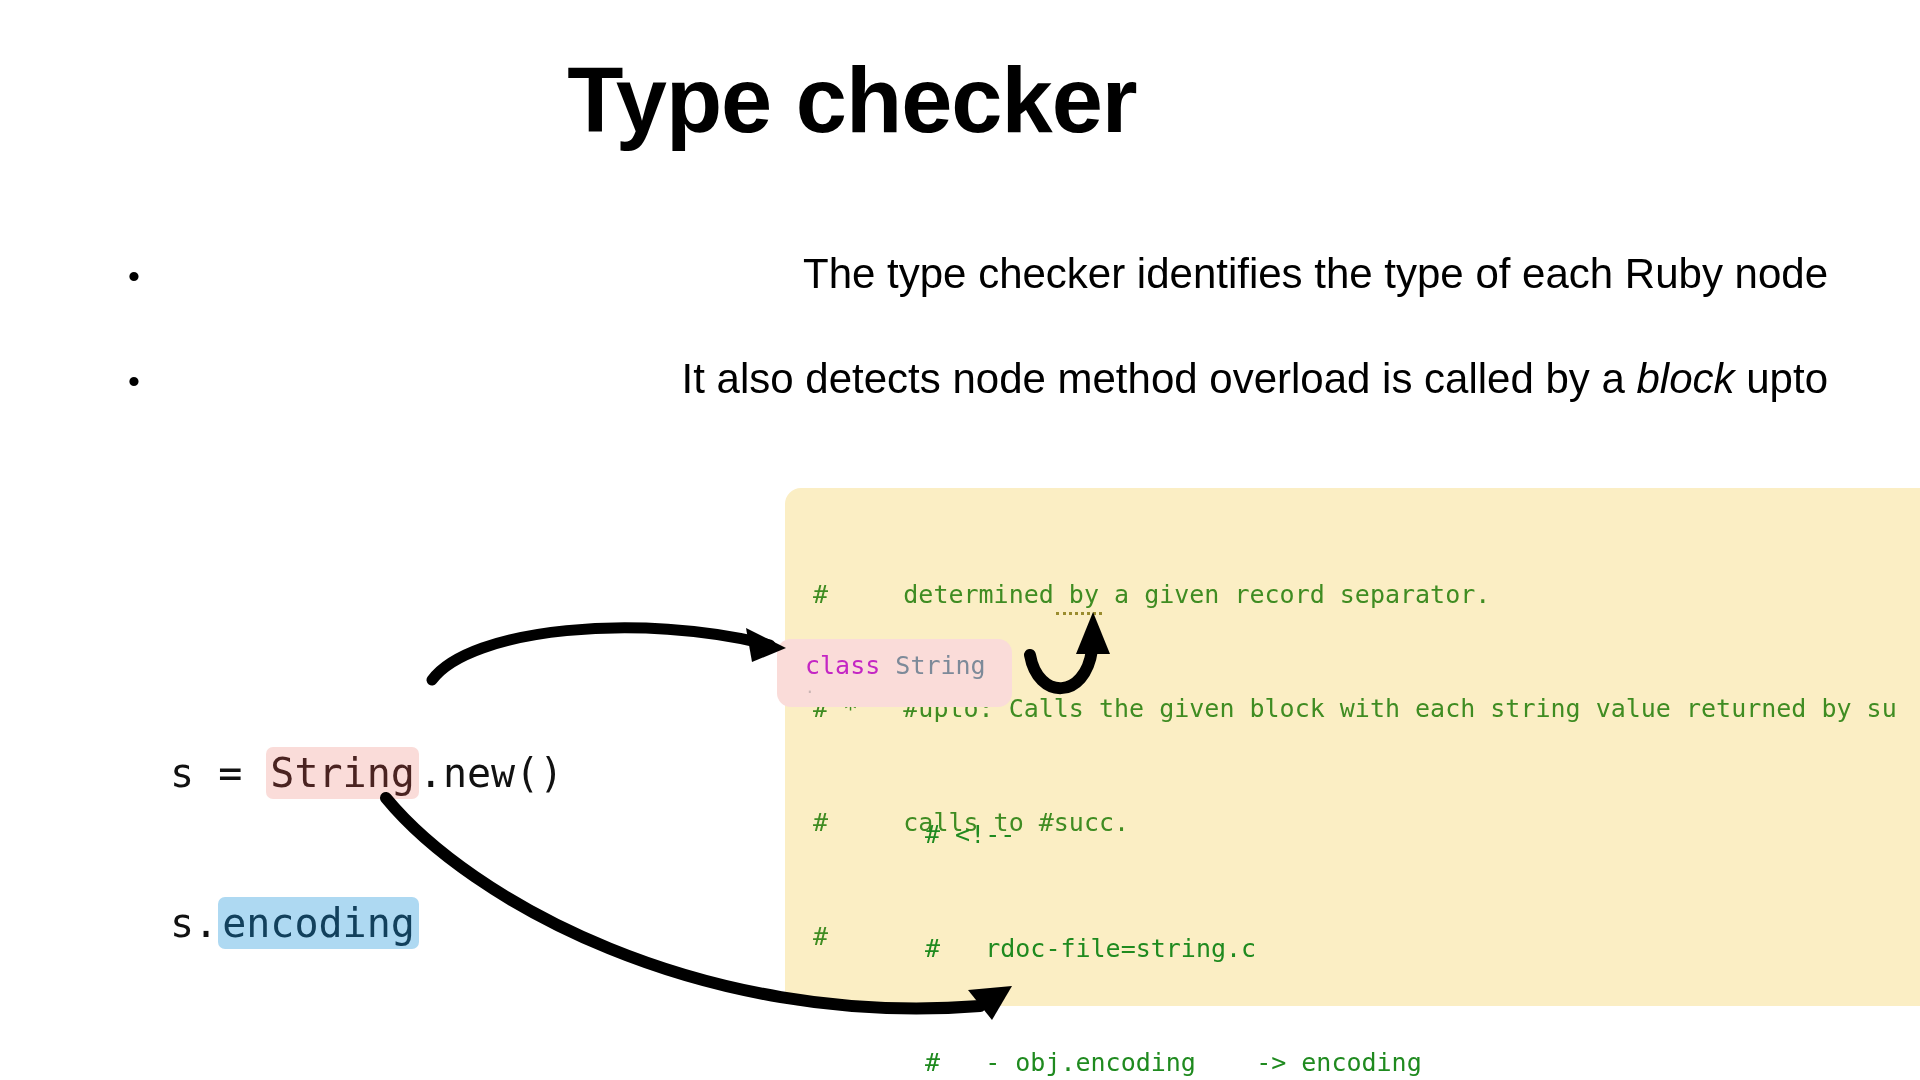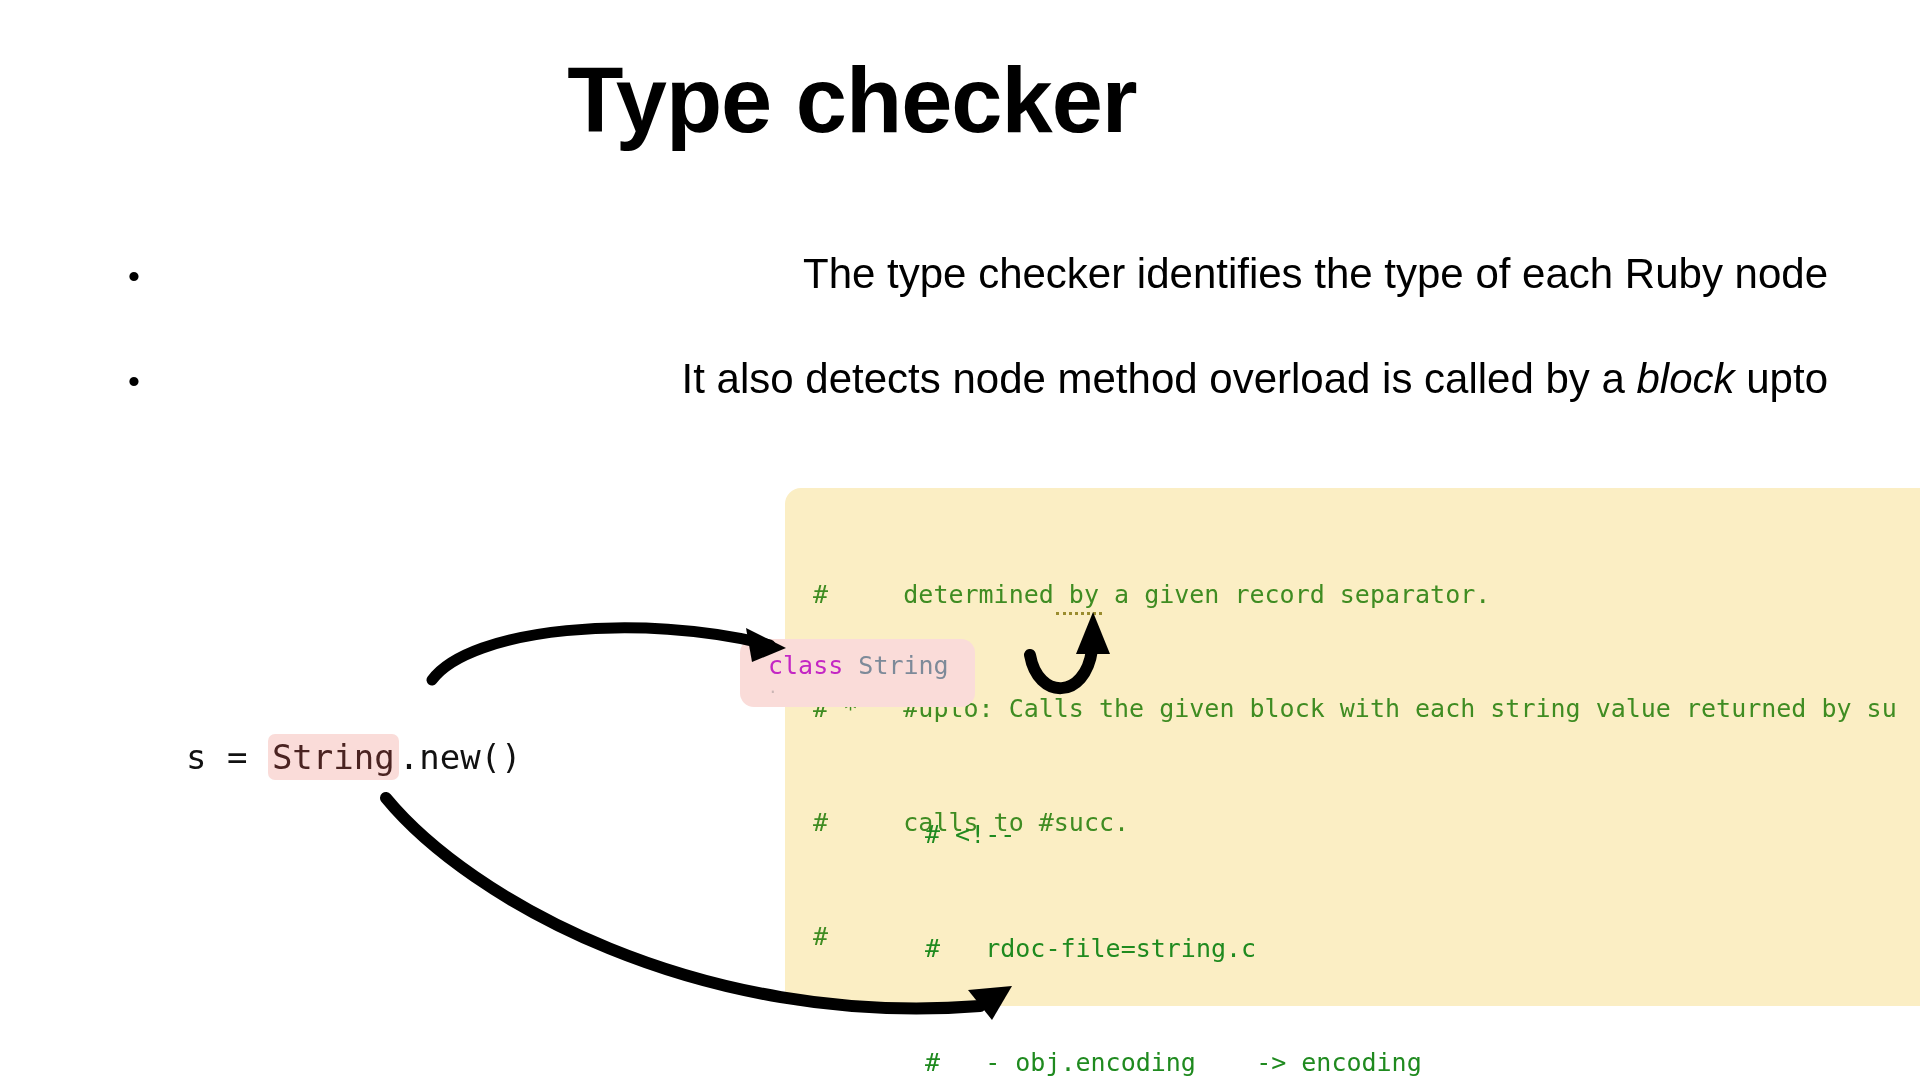--- a/index.html
+++ b/index.html
@@ -52,24 +52,24 @@
     font-size: 34px;
     line-height: 1;
     color: #000;
   }
   .bullet-text { flex: 1 1 auto; text-align: right; }
   .bullet-text em { font-style: italic; }
 
   
   #left-code {
     position: absolute;
-    left: 186px;
+    left: 170px;
     top: 660px;
     font-family: "DejaVu Sans Mono", monospace;
-    font-size: 34px;
+    font-size: 40px;
     line-height: 1.14;
     color: #111111;
     white-space: pre;
   }
   #left-code .line { height: 59px; }
   .hl-pink {
     background: #fadcd9;
     color: #4a2321;
     border-radius: 7px;
     padding: 3px 4px;
@@ -96,21 +96,21 @@
     width: 1200px;
     background: #fbeec4;
     border-radius: 16px;
     padding: 12px 0 12px 28px;
     box-sizing: border-box;
   }
   #rbs-top .cmt { color: #3f8c22; }
 
   #class-string-chip {
     position: absolute;
-    left: 740px;
+    left: 777px;
     top: 639px;
     background: #fadcd9;
     border-radius: 14px;
     padding: 8px 26px 16px 28px;
     font-family: "DejaVu Sans Mono", monospace;
     font-size: 25px;
     line-height: 38px;
     white-space: pre;
     box-sizing: border-box;
   }
@@ -147,20 +147,21 @@
 
   <div class="bullet-row">
     <span class="bullet-dot">•</span>
     <span class="bullet-text"><span>It also detects node method overload is called by a </span><em>block</em><span> upto</span></span>
   </div>
 
 </div>
 
 <div id="left-code">
   <div class="line"><span>s = </span><span class="hl-pink">String</span><span>.new()</span></div>
+  <div class="line"><span>s.</span><span class="hl-blue">encoding</span></div>
 </div>
 
 <div id="rbs-top" class="rbs-block">
   <div class="cmt">#     determined by a given record separator.</div>
   <div class="cmt"># *   #upto: Calls the given block with each string value returned by su</div>
   <div class="cmt"><span>#     calls to #succ.</span></div>
   <div class="cmt">#</div>
 </div>
 
 <div style="position:absolute;left:1056px;top:608px;width:46px;height:4px;border-bottom:3px dotted #9a8c2e;"></div>

